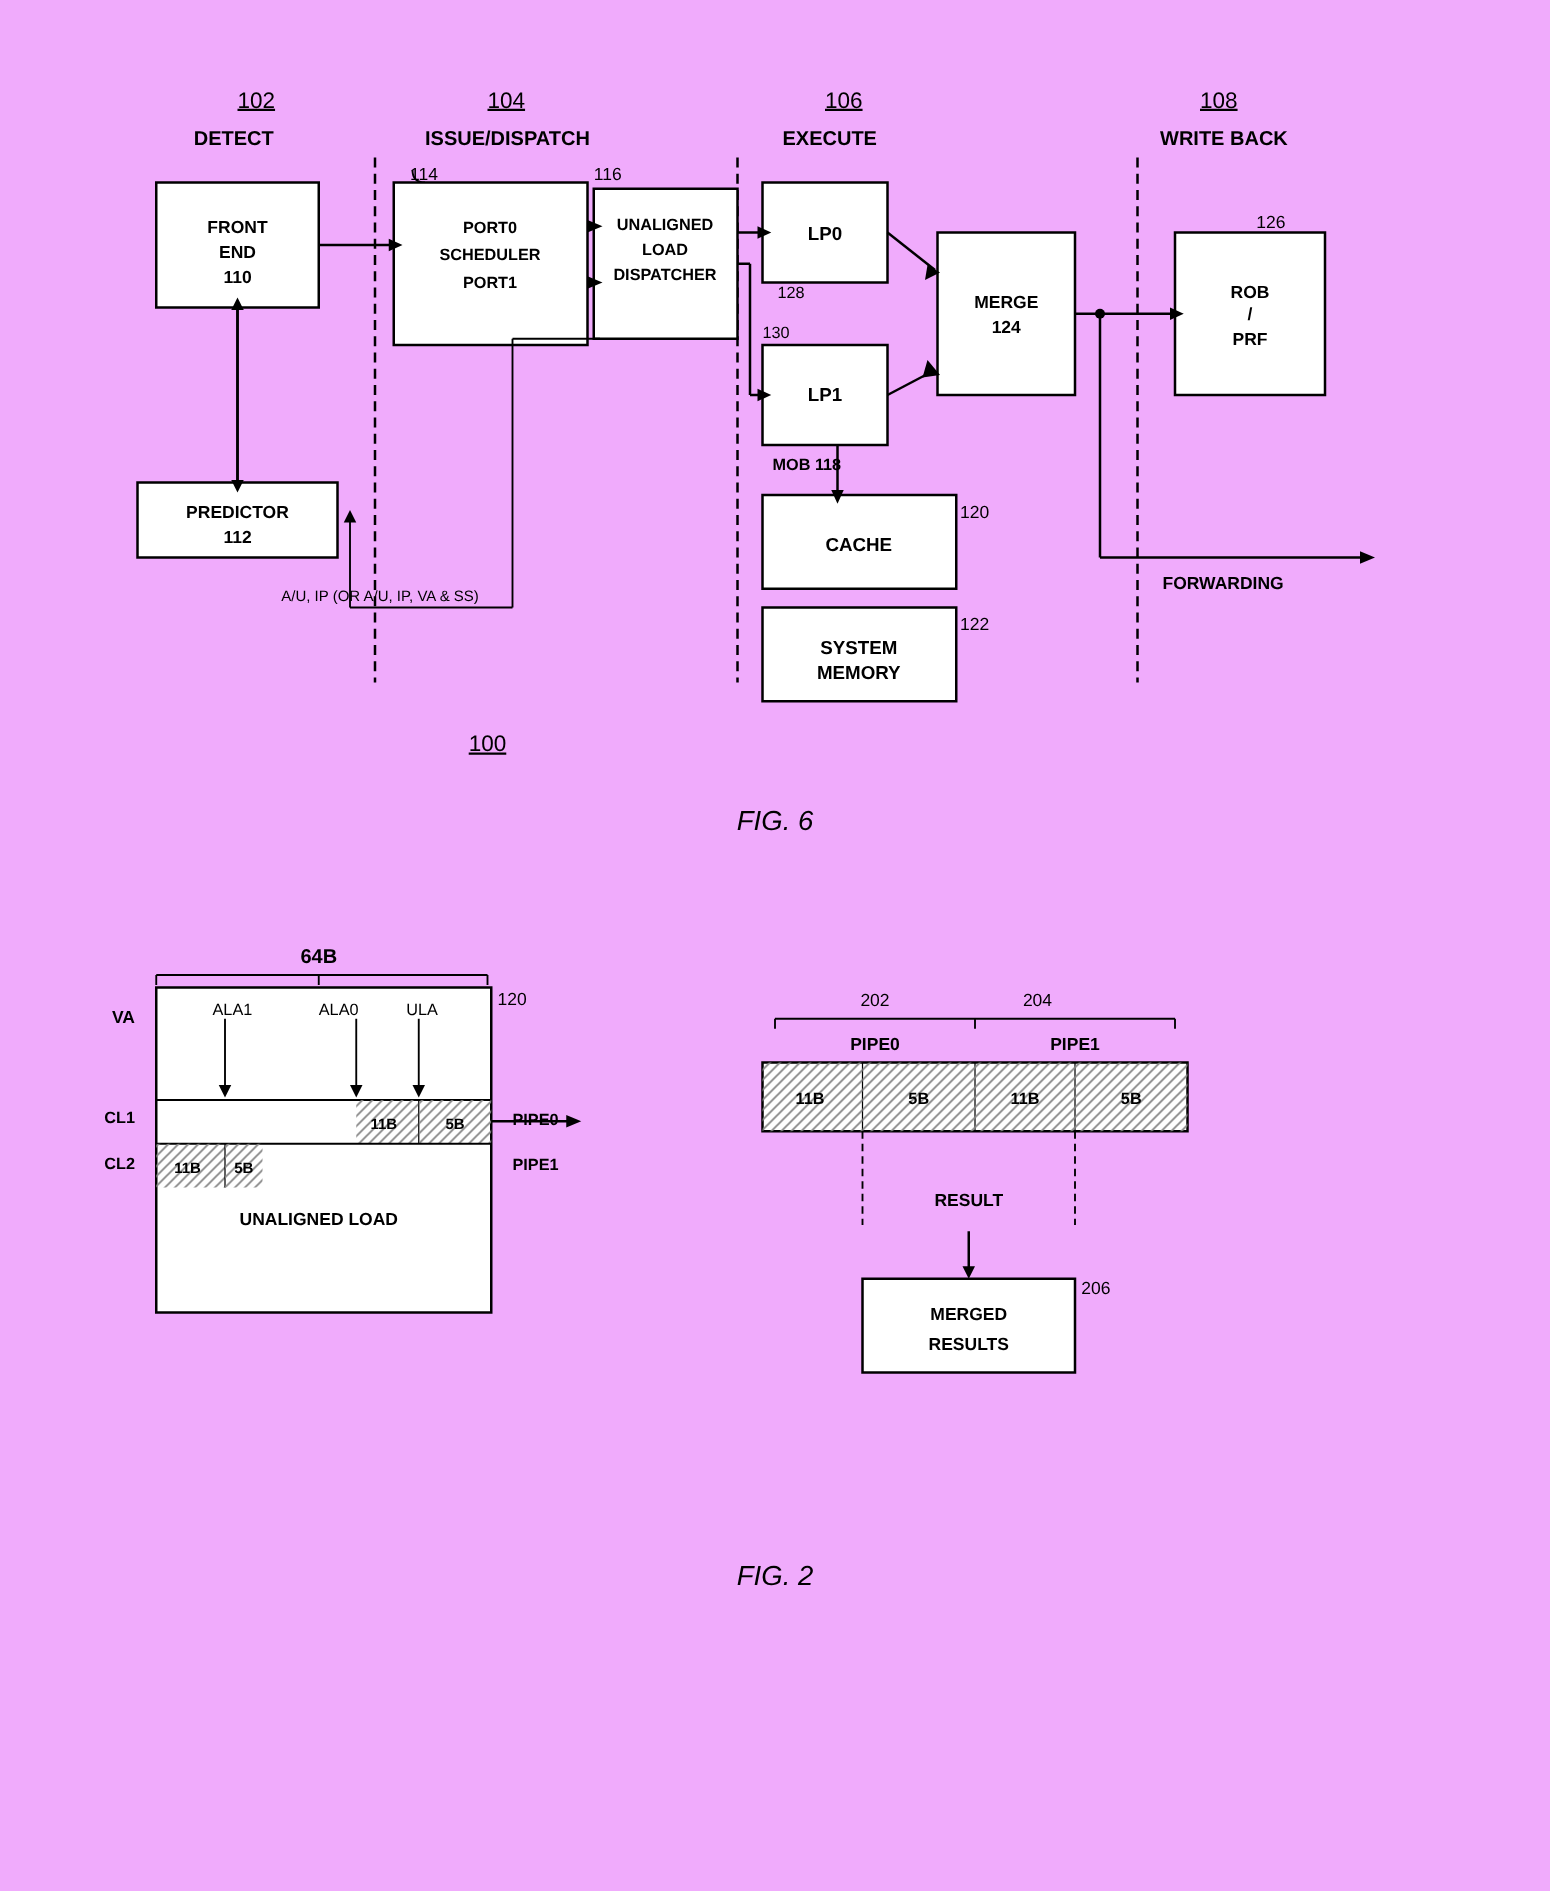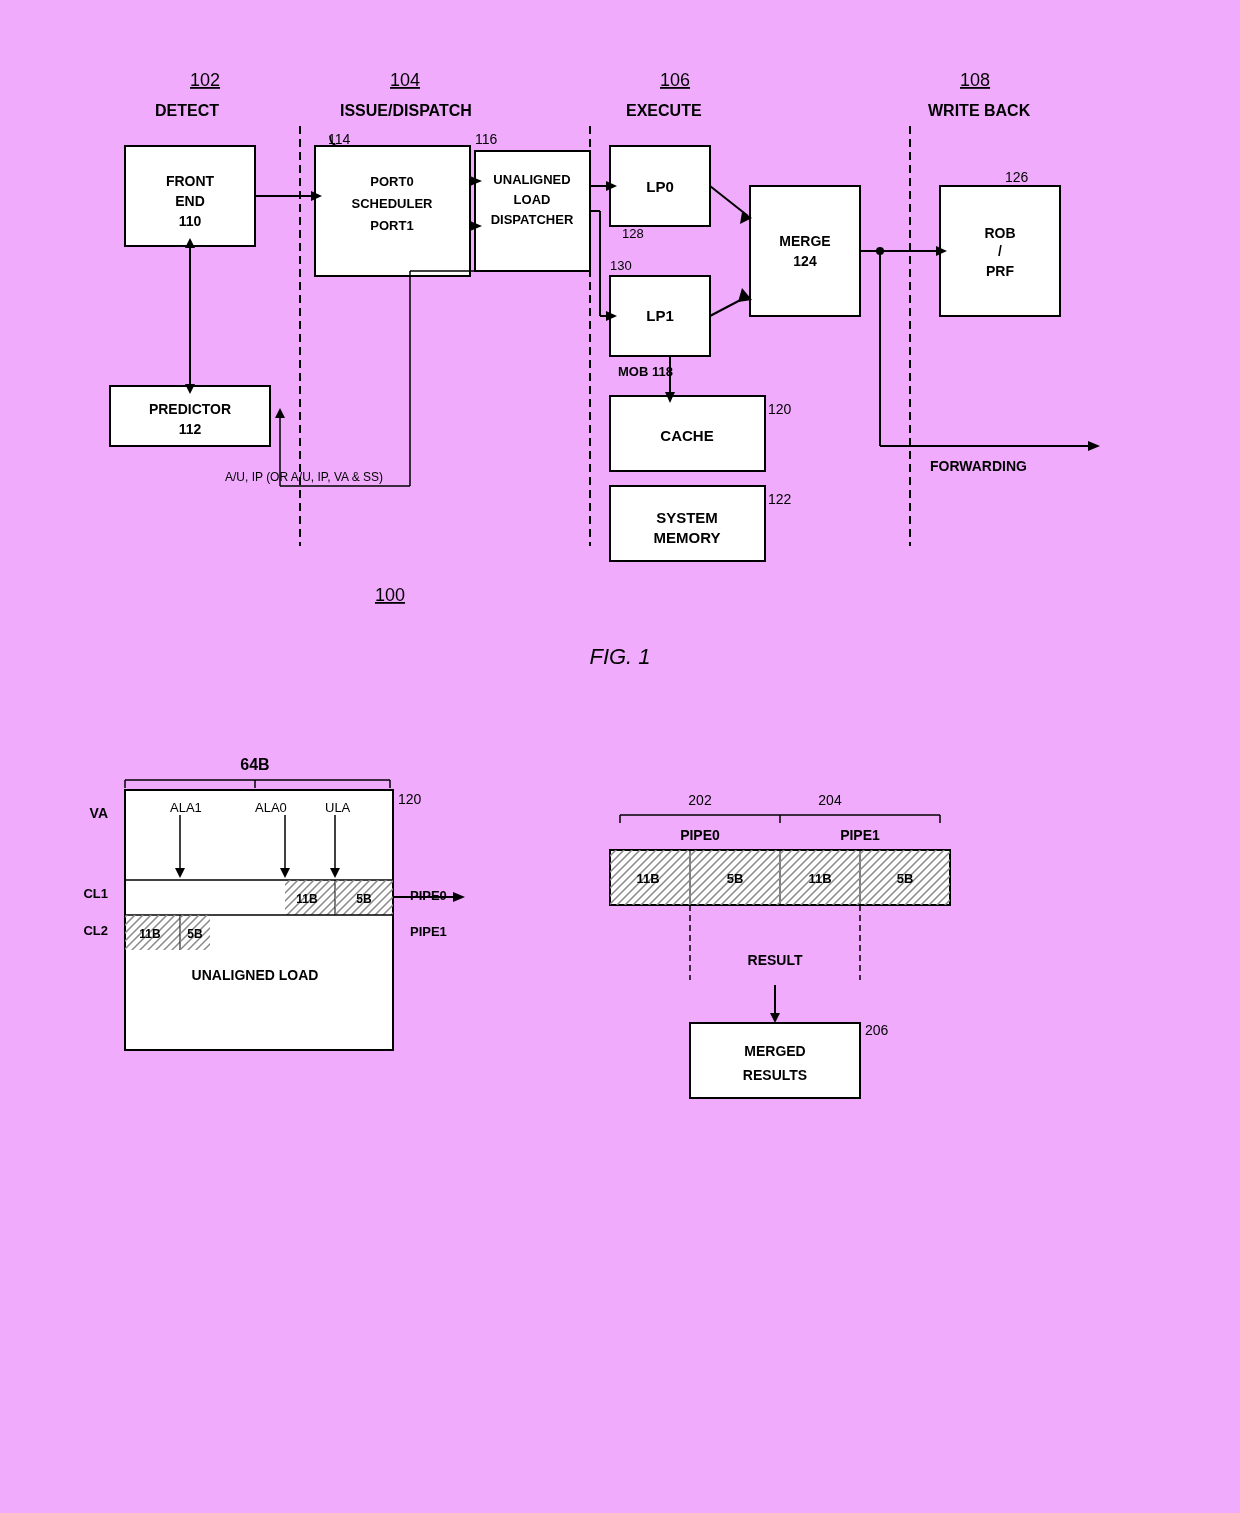--- a/index.html
+++ b/index.html
@@ -178,21 +178,21 @@
       <line x1="340" y1="215" x2="340" y2="430" stroke="black" stroke-width="1.5"></line>
       <line x1="340" y1="430" x2="210" y2="430" stroke="black" stroke-width="1.5"></line>
       <line x1="210" y1="430" x2="210" y2="360" stroke="black" stroke-width="1.5"></line>
       <polygon points="205,362 215,362 210,352" fill="black"></polygon>
 
       <text x="320" y="545" font-size="18" font-family="Arial" text-decoration="underline" text-anchor="middle">100</text>
 
     </svg>
   </div>
 
-  <div class="fig-label">FIG. 1</div>
+  <div class="fig-label">FIG. 6</div>
 
   <div style="height: 40px;"></div>
 
   <div class="fig2-container">
 
     <svg class="diagram" viewBox="0 0 1100 500">
 
       <text x="185" y="30" font-size="16" font-family="Arial" font-weight="bold" text-anchor="middle">64B</text>
 
       <line x1="55" y1="40" x2="320" y2="40" stroke="black" stroke-width="1.5"></line>
@@ -300,14 +300,15 @@
 
       <rect x="620" y="283" width="170" height="75" fill="white" stroke="black" stroke-width="2"></rect>
       <text x="705" y="316" font-size="14" font-family="Arial" font-weight="bold" text-anchor="middle">MERGED</text>
       <text x="705" y="340" font-size="14" font-family="Arial" font-weight="bold" text-anchor="middle">RESULTS</text>
 
       <text x="795" y="295" font-size="14" font-family="Arial">206</text>
 
     </svg>
   </div>
 
+  <div class="fig-label">FIG. 2</div>
 
 </div>
 
 </body></html>

